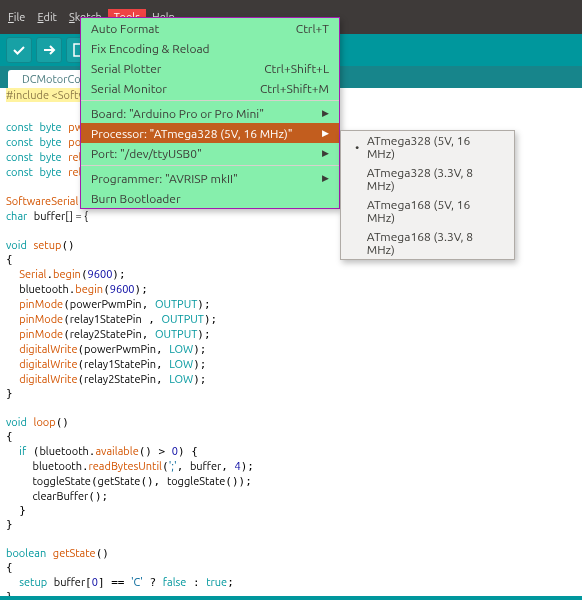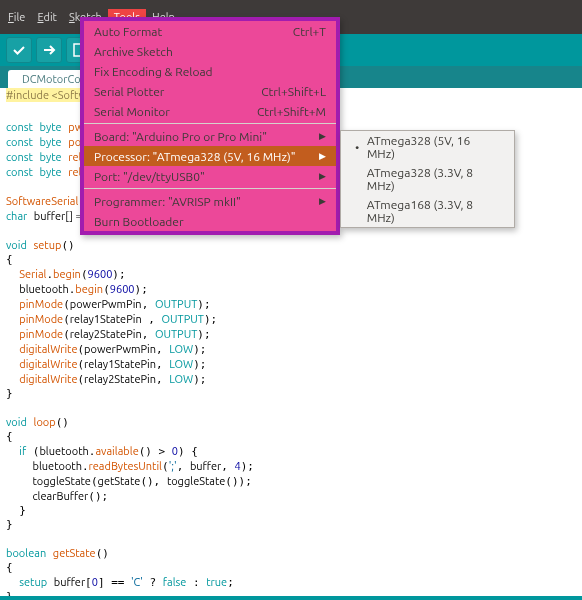--- a/index.html
+++ b/index.html
@@ -13,21 +13,21 @@
 .tabbar { background: #17858b; height: 22px; display: flex; align-items: flex-end; padding-left: 8px; }
 .tab { background: #fff; color: #4a7a7d; padding: 3px 14px; font-size: 11px; border-top-left-radius: 3px; border-top-right-radius: 3px; cursor: pointer; }
 .editor { background: #fff; font-family: "DejaVu Sans Mono", Consolas, monospace; font-size: 11px; line-height: 14px; padding: 0 6px 6px 6px; white-space: pre; height: 508px; overflow: hidden; }
 .statusbar { background: #00979d; height: 20px; }
 .kw { color: #00979d; }
 .fn { color: #d35400; }
 .ty { color: #00979d; }
 .lit { color: #0000a0; }
 .str { color: #006699; }
 .pre { color: #8e7b49; background: #fff3a0; display: inline-block; width: 78px; overflow: hidden; }
-.dropdown { position: absolute; background: #ec4899; border: 4px solid #a21caf; box-shadow: 2px 3px 6px rgba(0,0,0,0.25); font-size: 12px; color: #3c3b37; text-align: right; }
+.dropdown { position: absolute; background: #86efac; border: 1px solid #a21caf; box-shadow: 2px 3px 6px rgba(0,0,0,0.25); font-size: 12px; color: #3c3b37; text-align: right; }
 .dropdown .ditem { display: flex; justify-content: space-between; align-items: center; padding: 3px 10px; cursor: pointer; min-height: 20px; }
 .dropdown .ditem.hl { background: #c25d1e; color: #fff; }
 .dropdown .sep { height: 1px; background: #d6d2cc; margin: 2px 0; }
 .dropdown .arrow { font-size: 9px; margin-left: 12px; }
 .submenu { position: absolute; background: #f2f1f0; border: 1px solid #b0aba6; box-shadow: 2px 3px 6px rgba(0,0,0,0.25); font-size: 12px; color: #3c3b37; }
 .submenu .sitem { padding: 3px 14px; cursor: pointer; min-height: 20px; display: flex; align-items: center; }
 .submenu .sitem .dot { width: 8px; display: inline-block; margin-right: 4px; }
 </style>
 </head>
 <body>
@@ -129,23 +129,20 @@
   }</div>
 
 <div class="statusbar"></div>
 
 <div class="dropdown" style="left:80px; top:17px; width:260px;">
   <div class="ditem">
       <span>Auto Format</span>
       <span>Ctrl+T</span>
     </div>
   <div class="ditem">
-      <span>Archive Sketch</span>
-    </div>
-  <div class="ditem">
       <span>Fix Encoding &amp; Reload</span>
     </div>
   <div class="ditem">
       <span>Serial Plotter</span>
       <span>Ctrl+Shift+L</span>
     </div>
   <div class="ditem">
       <span>Serial Monitor</span>
       <span>Ctrl+Shift+M</span>
     </div>
@@ -176,15 +173,19 @@
   <div class="sitem">
       <span class="dot">•</span>
       <span>ATmega328 (5V, 16 MHz)</span>
     </div>
   <div class="sitem">
       <span class="dot"></span>
       <span>ATmega328 (3.3V, 8 MHz)</span>
     </div>
   <div class="sitem">
       <span class="dot"></span>
+      <span>ATmega168 (5V, 16 MHz)</span>
+    </div>
+  <div class="sitem">
+      <span class="dot"></span>
       <span>ATmega168 (3.3V, 8 MHz)</span>
     </div>
 </div>
 
 </body></html>

